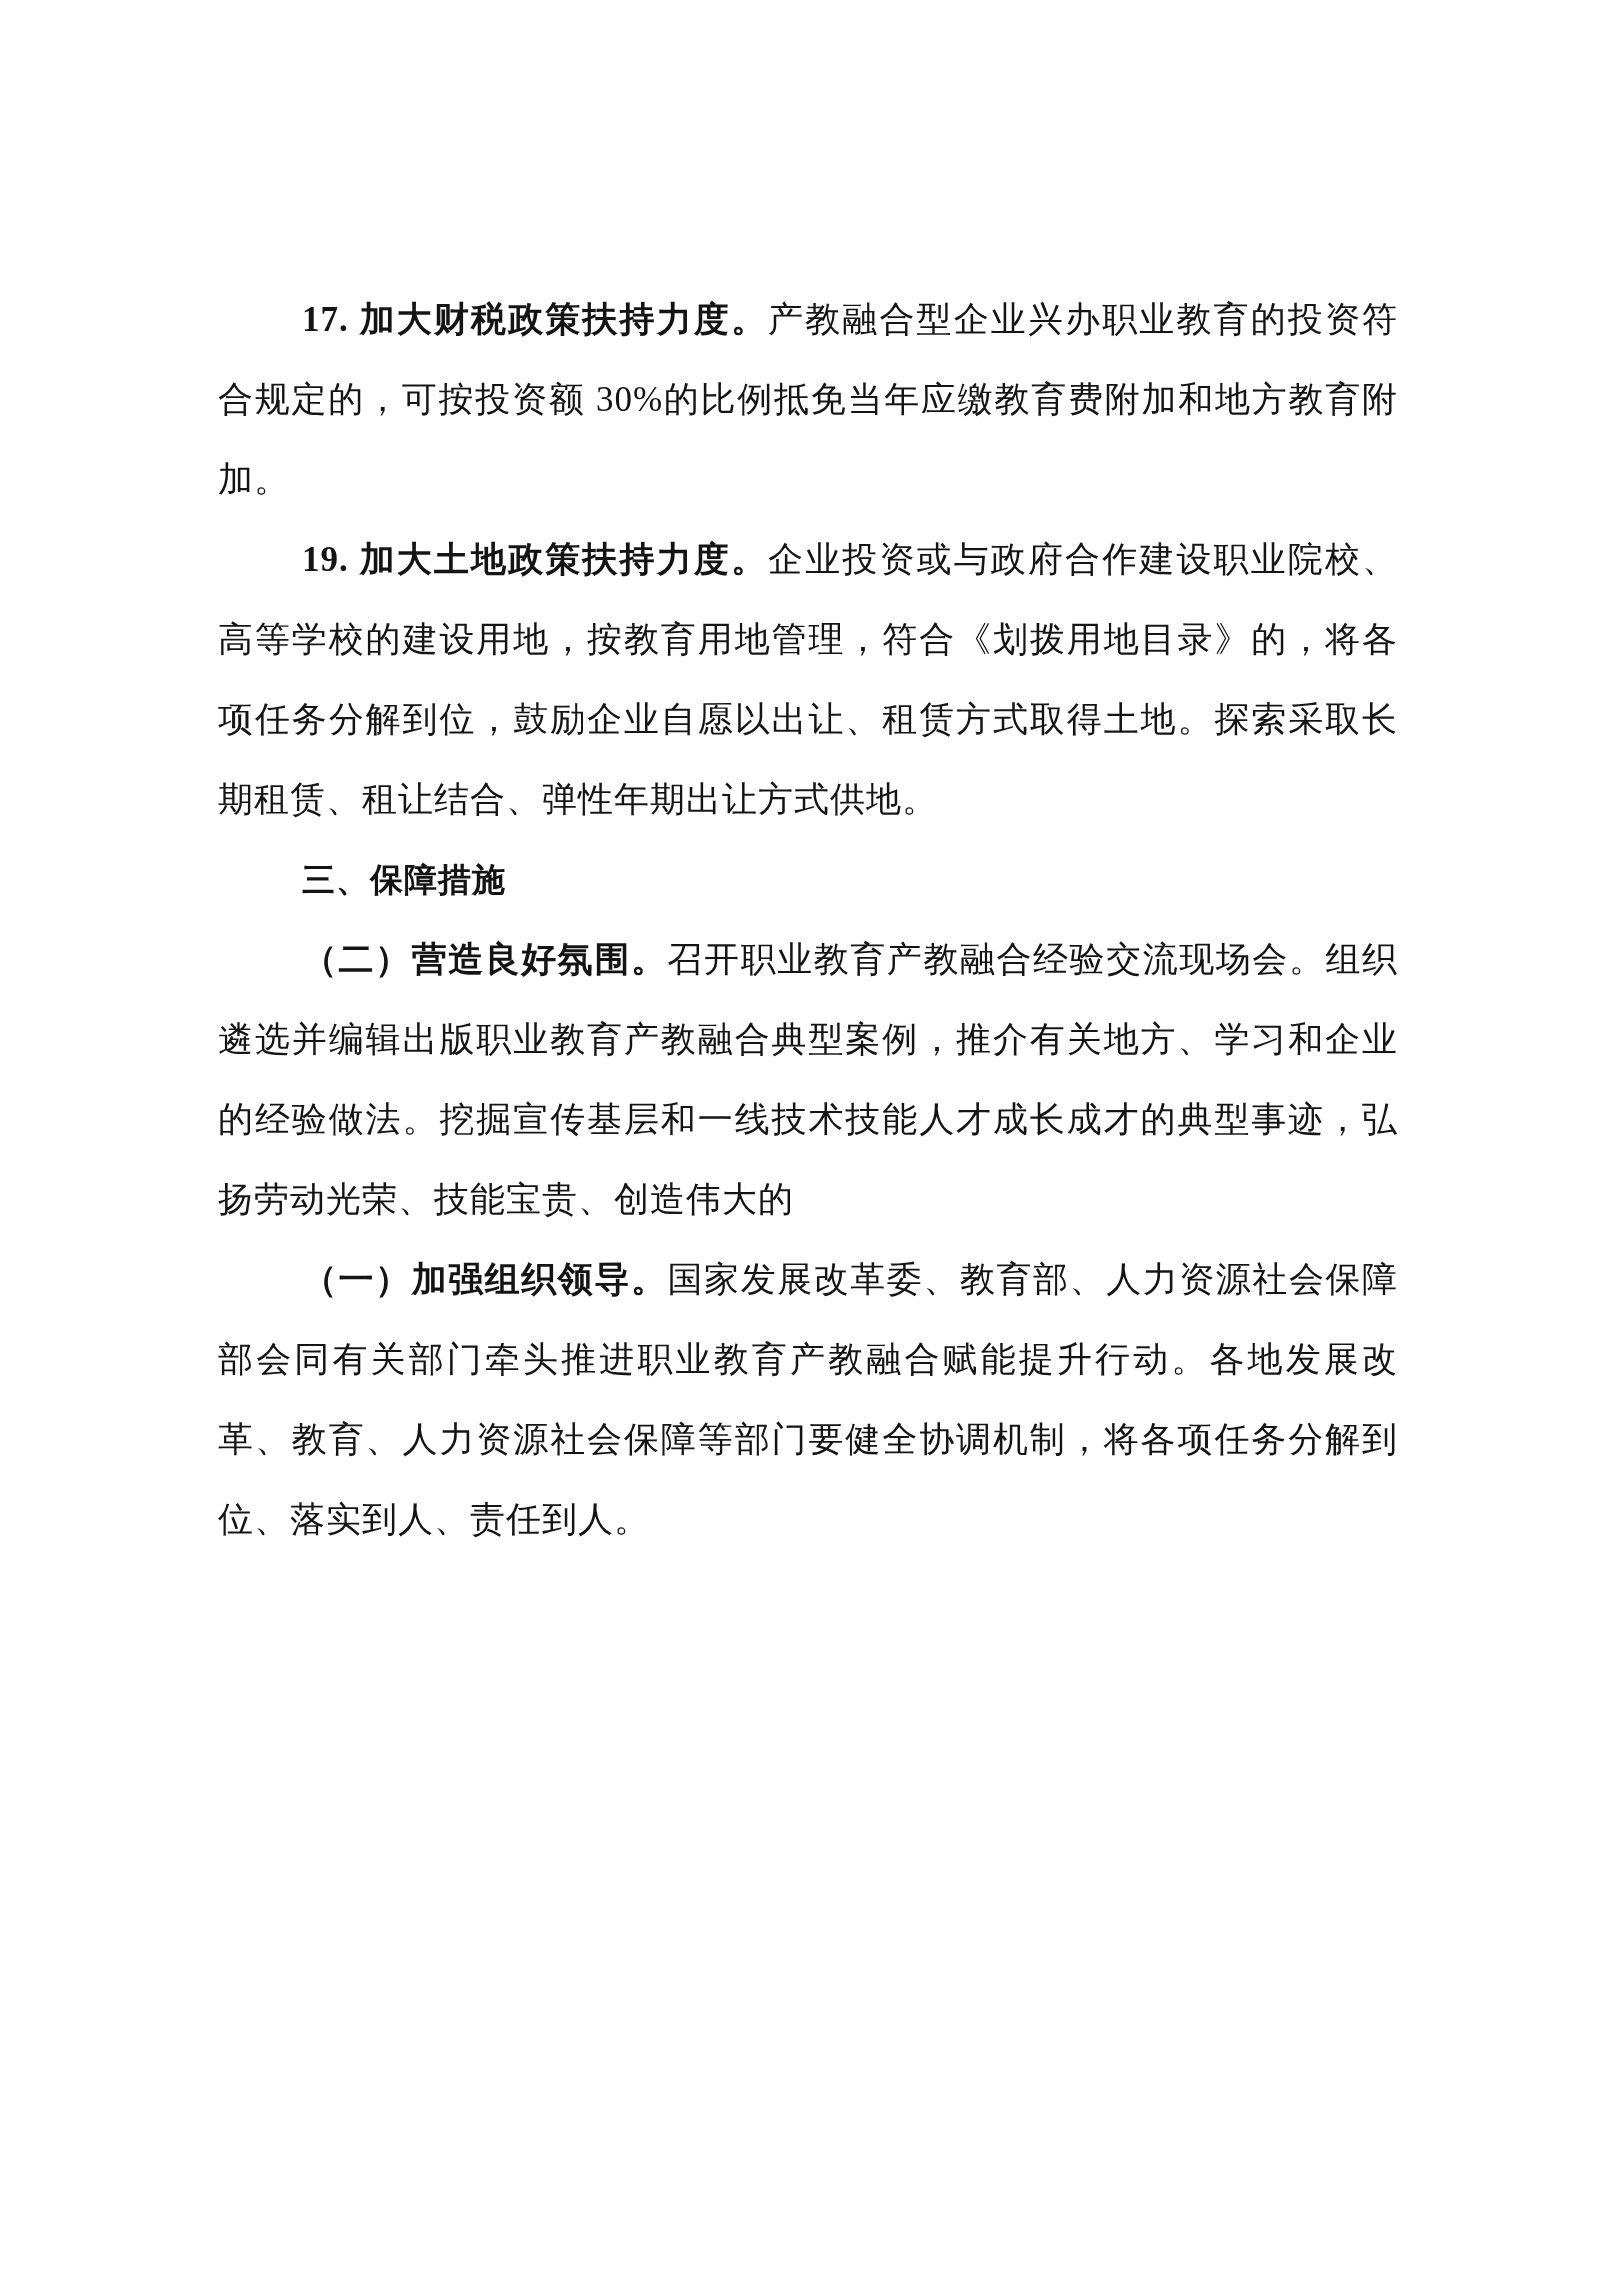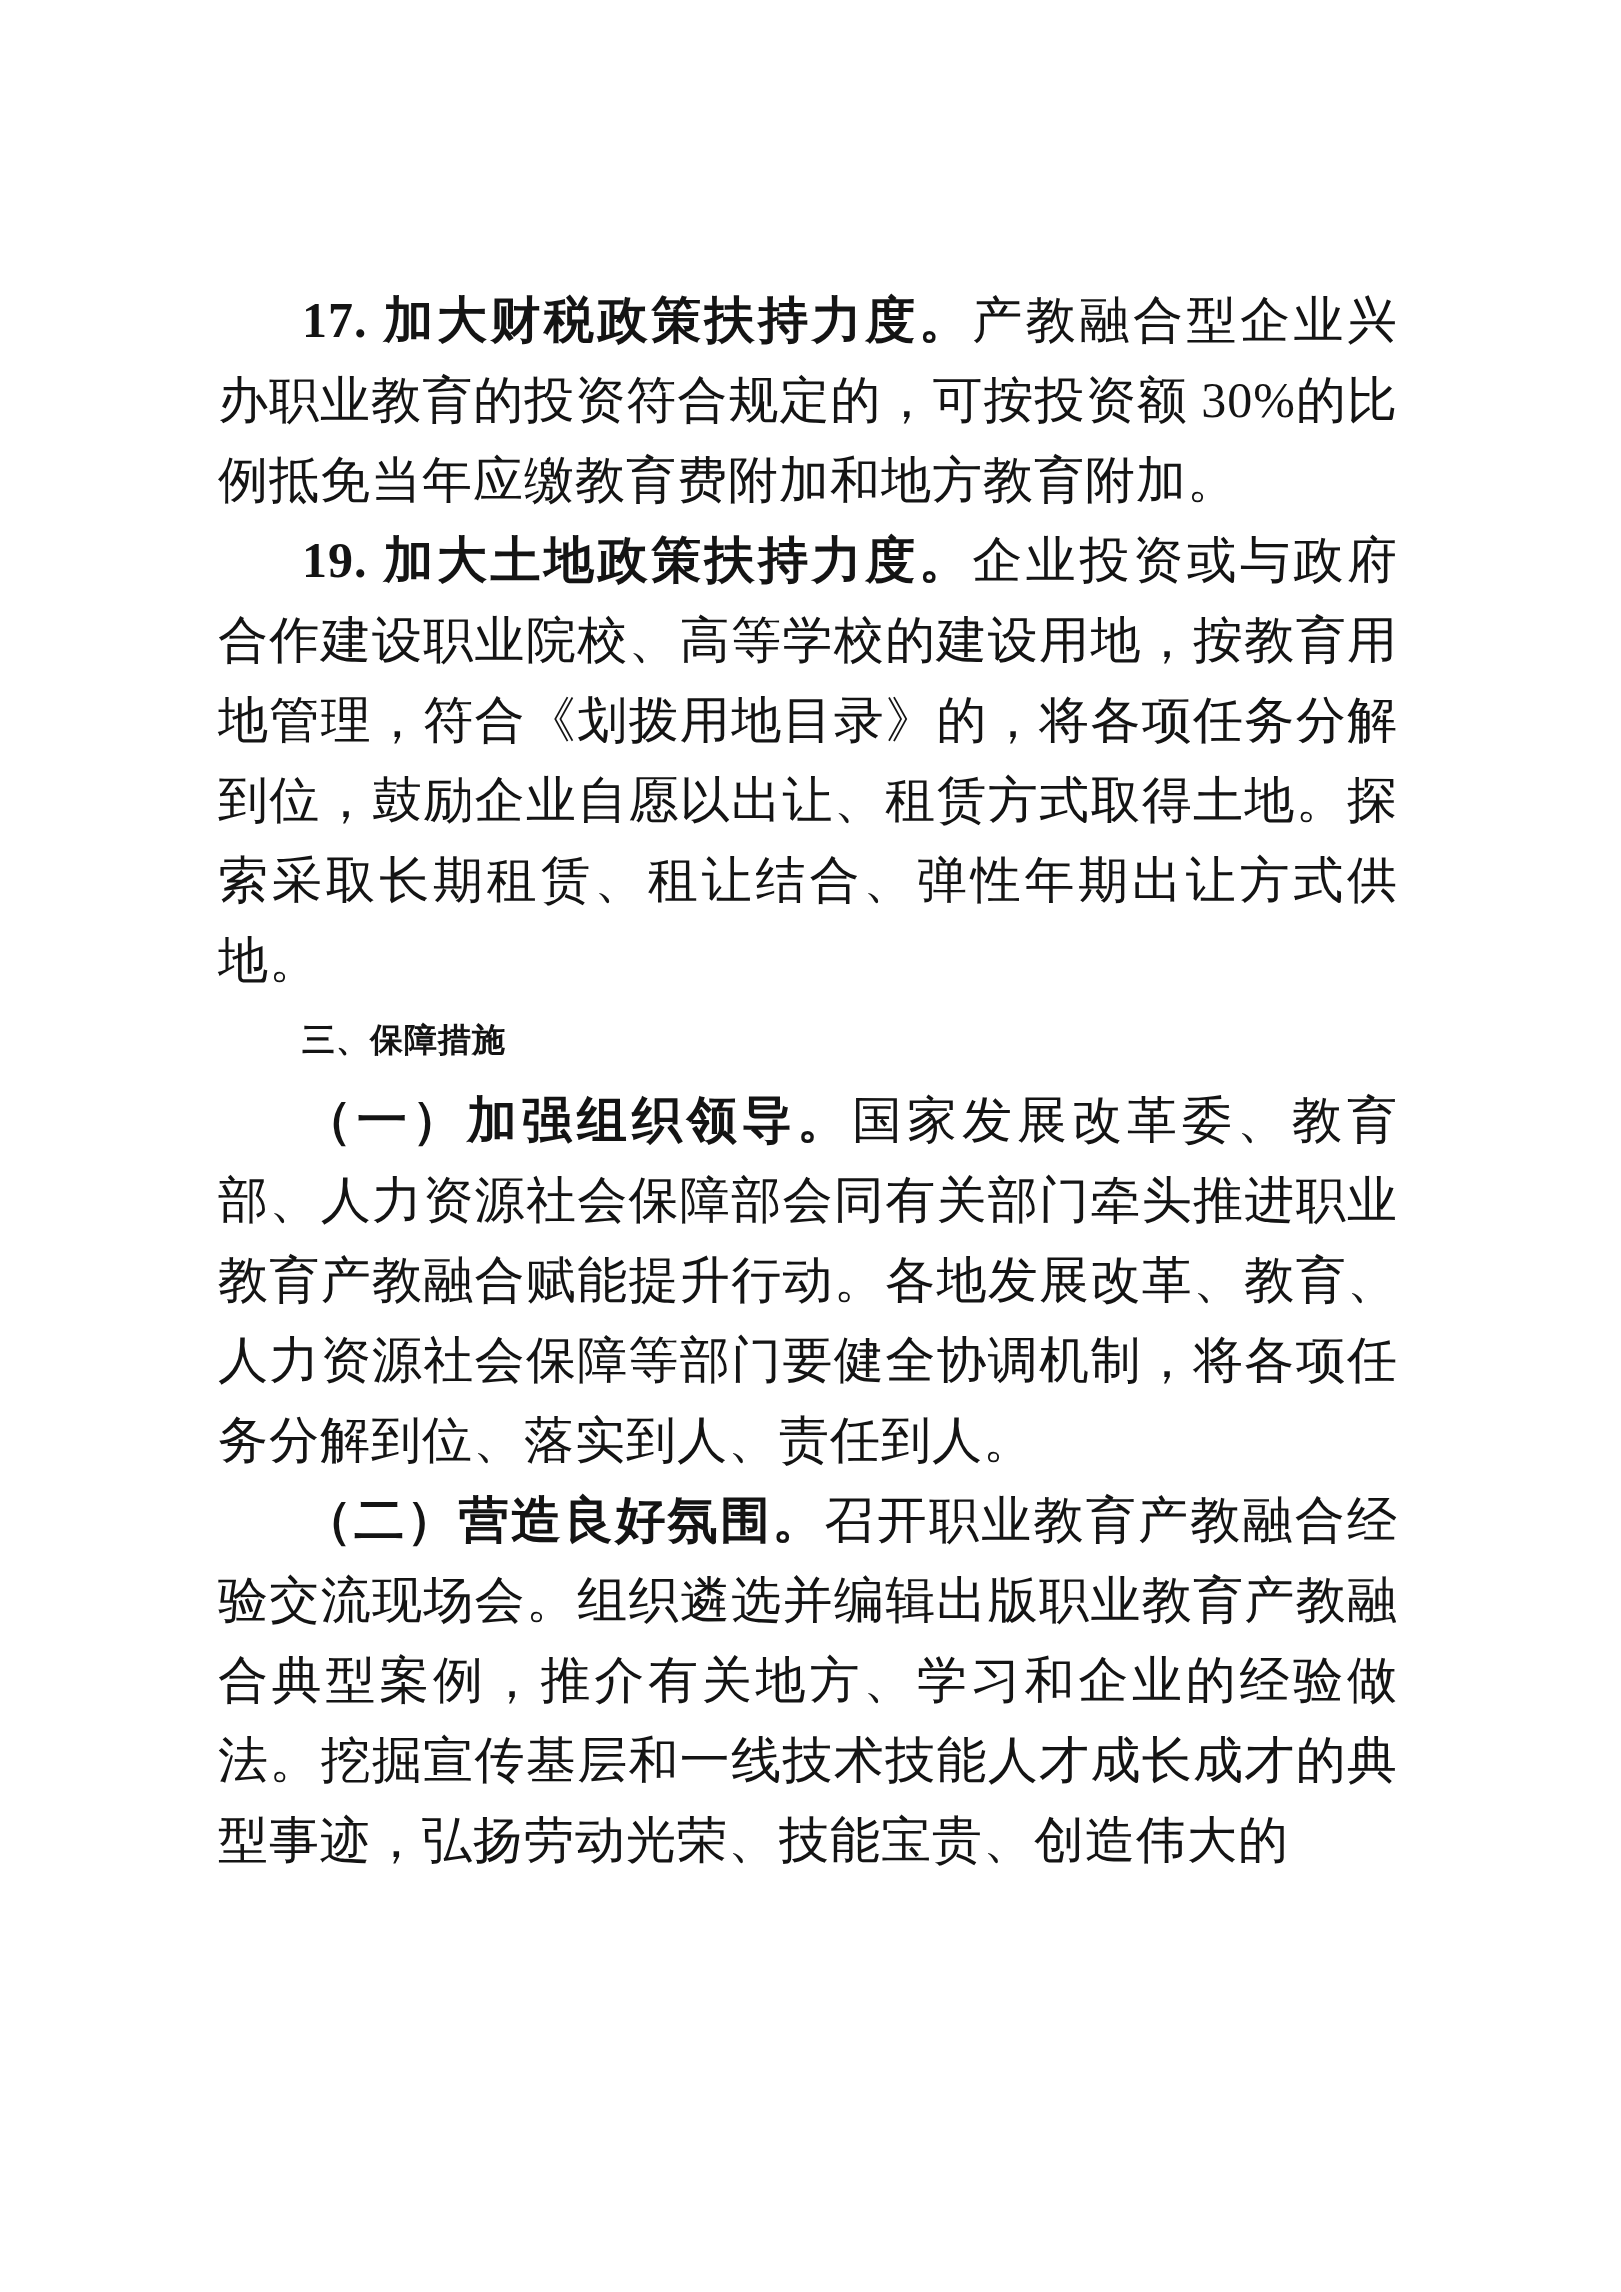--- a/index.html
+++ b/index.html
@@ -23,21 +23,21 @@
   }
   .doc-body {
     position: absolute;
     left: 218px;
     top: 280px;
     width: 1180px;
     color: #141414;
   }
   .para {
     margin: 0;
-    font-size: 50px;
+    font-size: 35px;
     line-height: 80px;
     letter-spacing: 1px;
     text-indent: 84px;
     text-align: justify;
     text-justify: inter-ideograph;
     font-family: "Liberation Serif", "DejaVu Serif", serif;
   }
   .heading {
     margin: 0;
     font-size: 33px;
@@ -56,17 +56,17 @@
   }
 </style>
 </head>
 <body>
 
 <div class="page">
   <div class="doc-body" style="color: rgb(20, 20, 20);">
       <p class="para"><span class="run bold">17. 加大财税政策扶持力度。</span><span class="run">产教融合型企业兴办职业教育的投资符合规定的，可按投资额 30%的比例抵免当年应缴教育费附加和地方教育附加。</span></p>
       <p class="para"><span class="run bold">19. 加大土地政策扶持力度。</span><span class="run">企业投资或与政府合作建设职业院校、高等学校的建设用地，按教育用地管理，符合《划拨用地目录》的，将各项任务分解到位，鼓励企业自愿以出让、租赁方式取得土地。探索采取长期租赁、租让结合、弹性年期出让方式供地。</span></p>
       <p class="heading"><span class="run bold">三、保障措施</span></p>
+      <p class="para"><span class="run bold">（二）营造良好氛围。</span><span class="run">召开职业教育产教融合经验交流现场会。组织遴选并编辑出版职业教育产教融合典型案例，推介有关地方、学习和企业的经验做法。挖掘宣传基层和一线技术技能人才成长成才的典型事迹，弘扬劳动光荣、技能宝贵、创造伟大的</span></p>
       <p class="para"><span class="run bold">（一）加强组织领导。</span><span class="run">国家发展改革委、教育部、人力资源社会保障部会同有关部门牵头推进职业教育产教融合赋能提升行动。各地发展改革、教育、人力资源社会保障等部门要健全协调机制，将各项任务分解到位、落实到人、责任到人。</span></p>
-      <p class="para"><span class="run bold">（二）营造良好氛围。</span><span class="run">召开职业教育产教融合经验交流现场会。组织遴选并编辑出版职业教育产教融合典型案例，推介有关地方、学习和企业的经验做法。挖掘宣传基层和一线技术技能人才成长成才的典型事迹，弘扬劳动光荣、技能宝贵、创造伟大的</span></p>
     </div>
 </div>
 
 
 </body></html>

